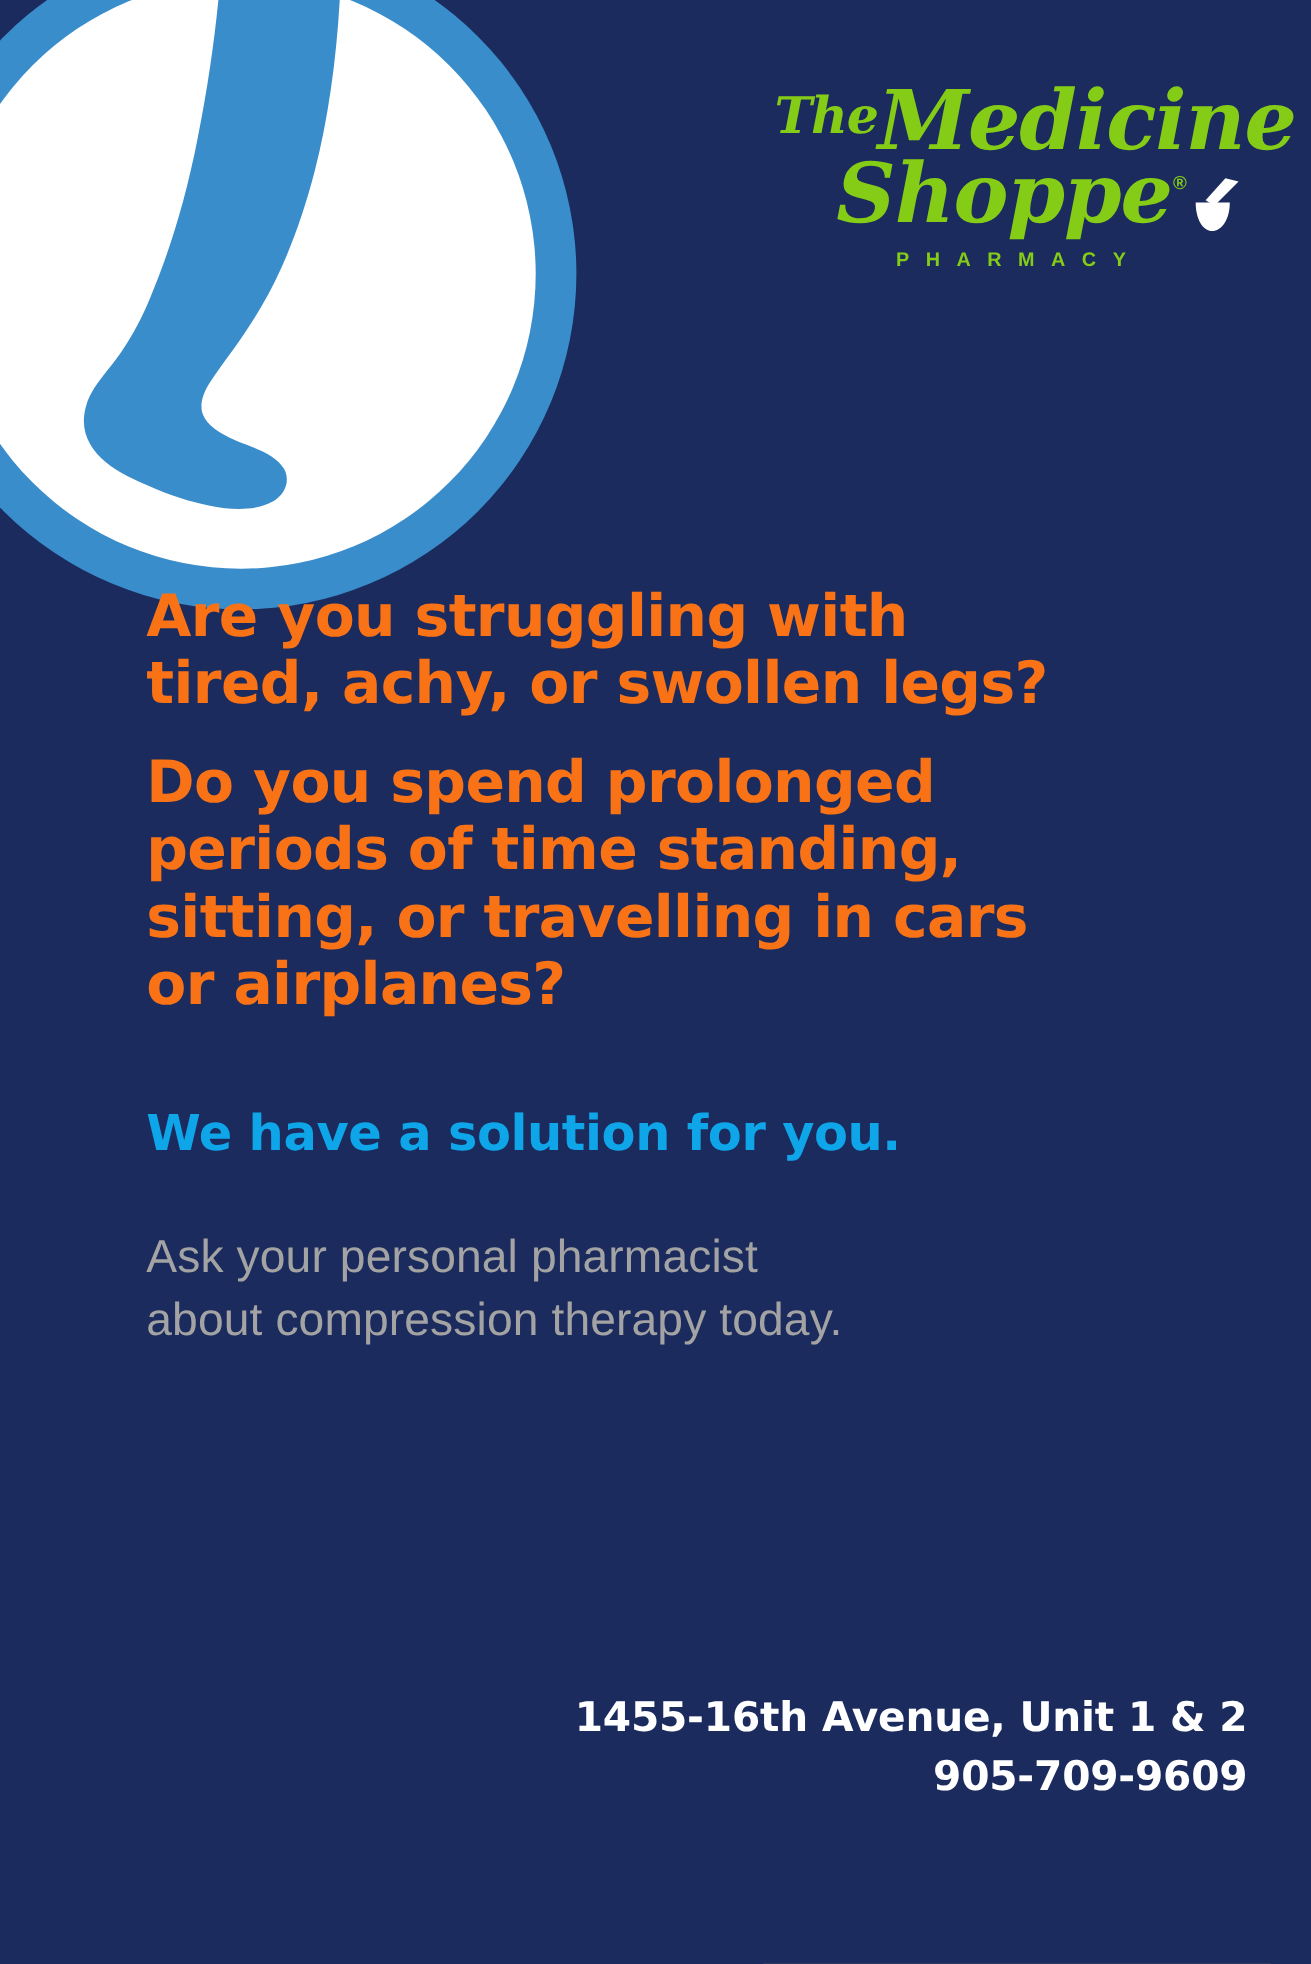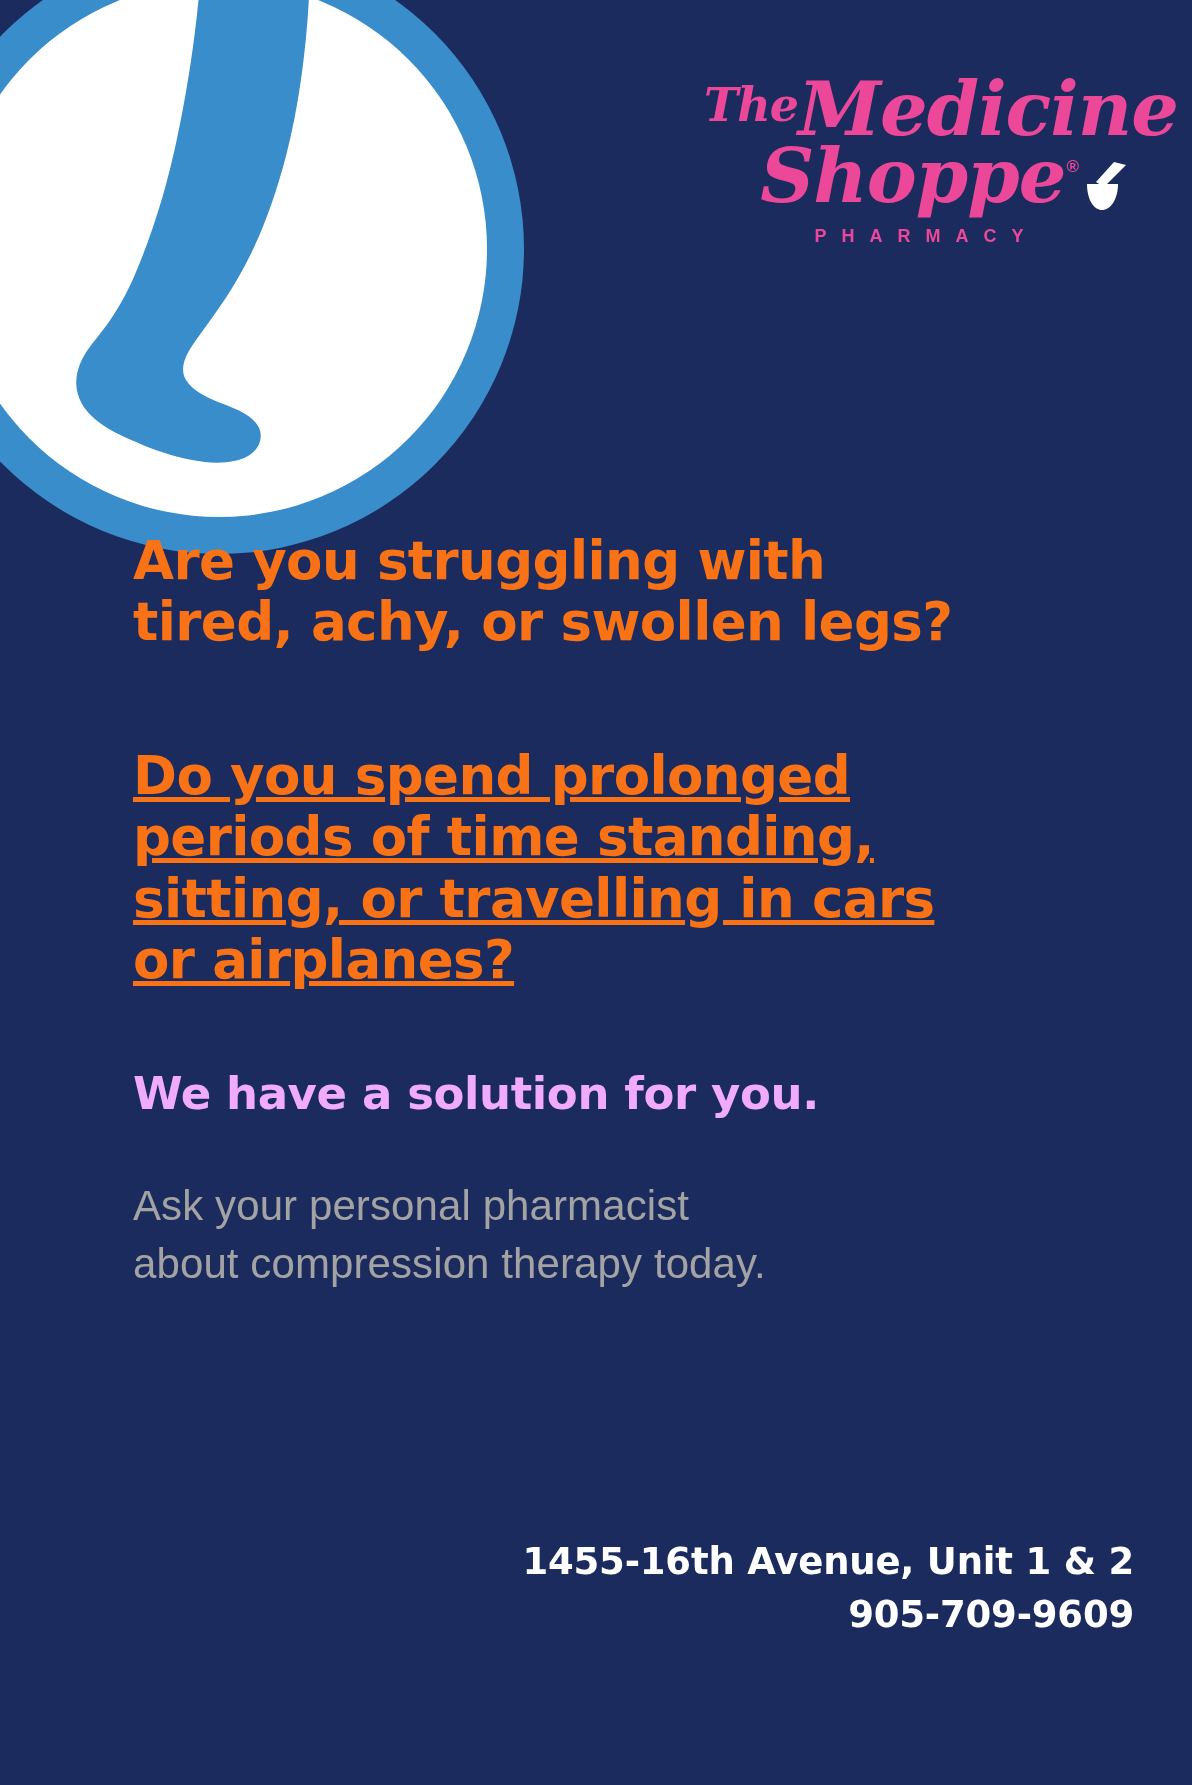--- a/index.html
+++ b/index.html
@@ -34,21 +34,21 @@
     height: 100%;
   }
 
   
   .brand-logo {
     position: absolute;
     right: 58px;
     top: 74px;
     width: 430px;
     text-align: center;
-    color: #ec4899;
+    color: #84cc16;
   }
   .brand-script-wrap {
     position: relative;
     display: block;
     line-height: 1;
   }
   .brand-line-the-medicine {
     display: block;
     font-family: "DejaVu Serif", "Liberation Serif", serif;
     font-style: italic;
@@ -118,26 +118,25 @@
     color: #f97316;
     font-family: "DejaVu Sans", "Liberation Sans", sans-serif;
     font-weight: 700;
     font-size: 53px;
     line-height: 1.16;
     letter-spacing: -0.6px;
     margin: 0;
     white-space: pre-line;
   }
   .headline.second {
-    margin-top: 92px;
-    text-decoration: underline;
+    margin-top: 28px;
   }
 
   .accent-line {
-    color: #f0abfc;
+    color: #0ea5e9;
     font-family: "DejaVu Sans", "Liberation Sans", sans-serif;
     font-weight: 700;
     font-size: 45px;
     line-height: 1.2;
     letter-spacing: -0.4px;
     margin: 0;
     padding-top: 76px;
   }
 
   .body-copy {

